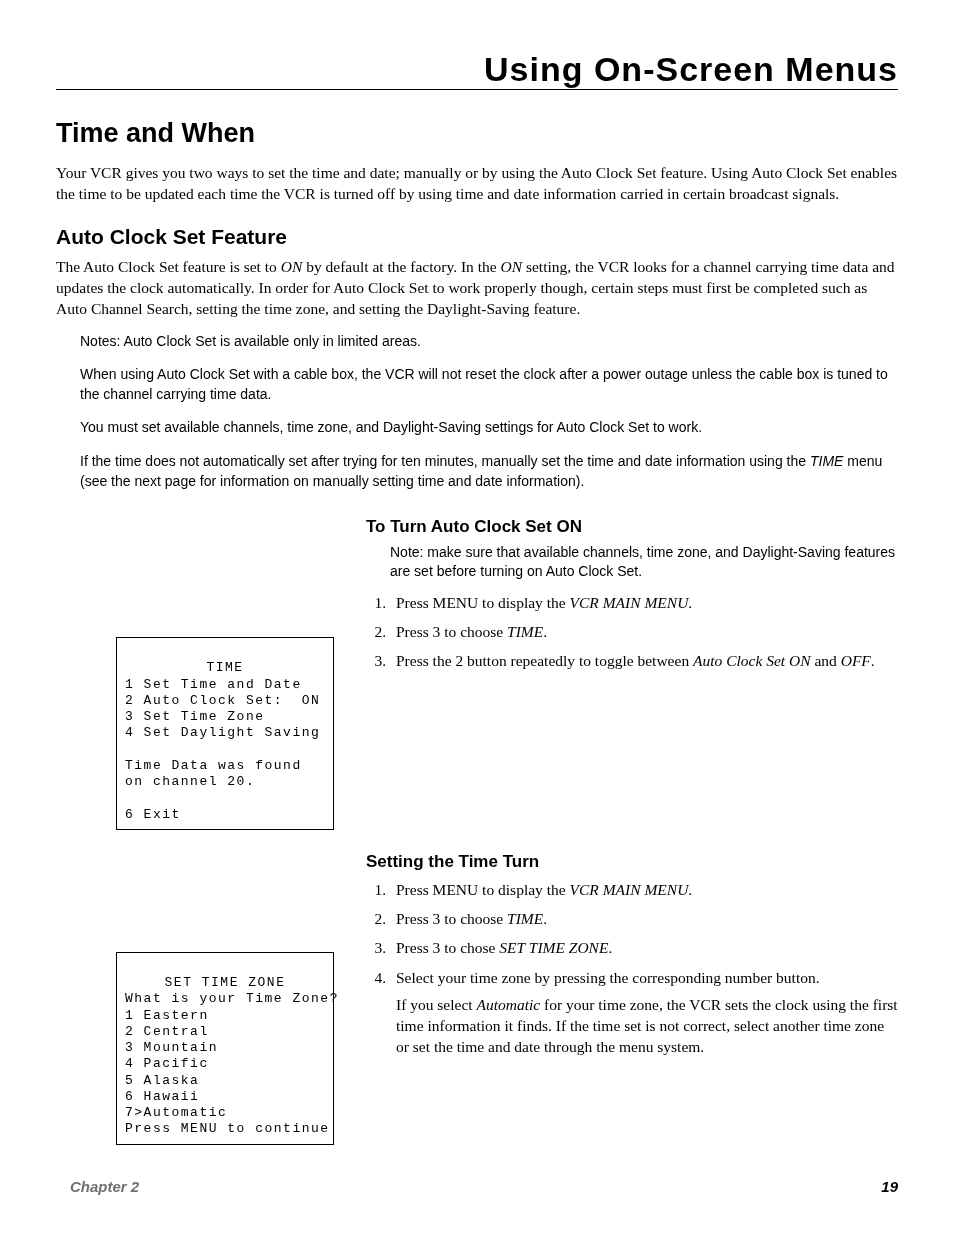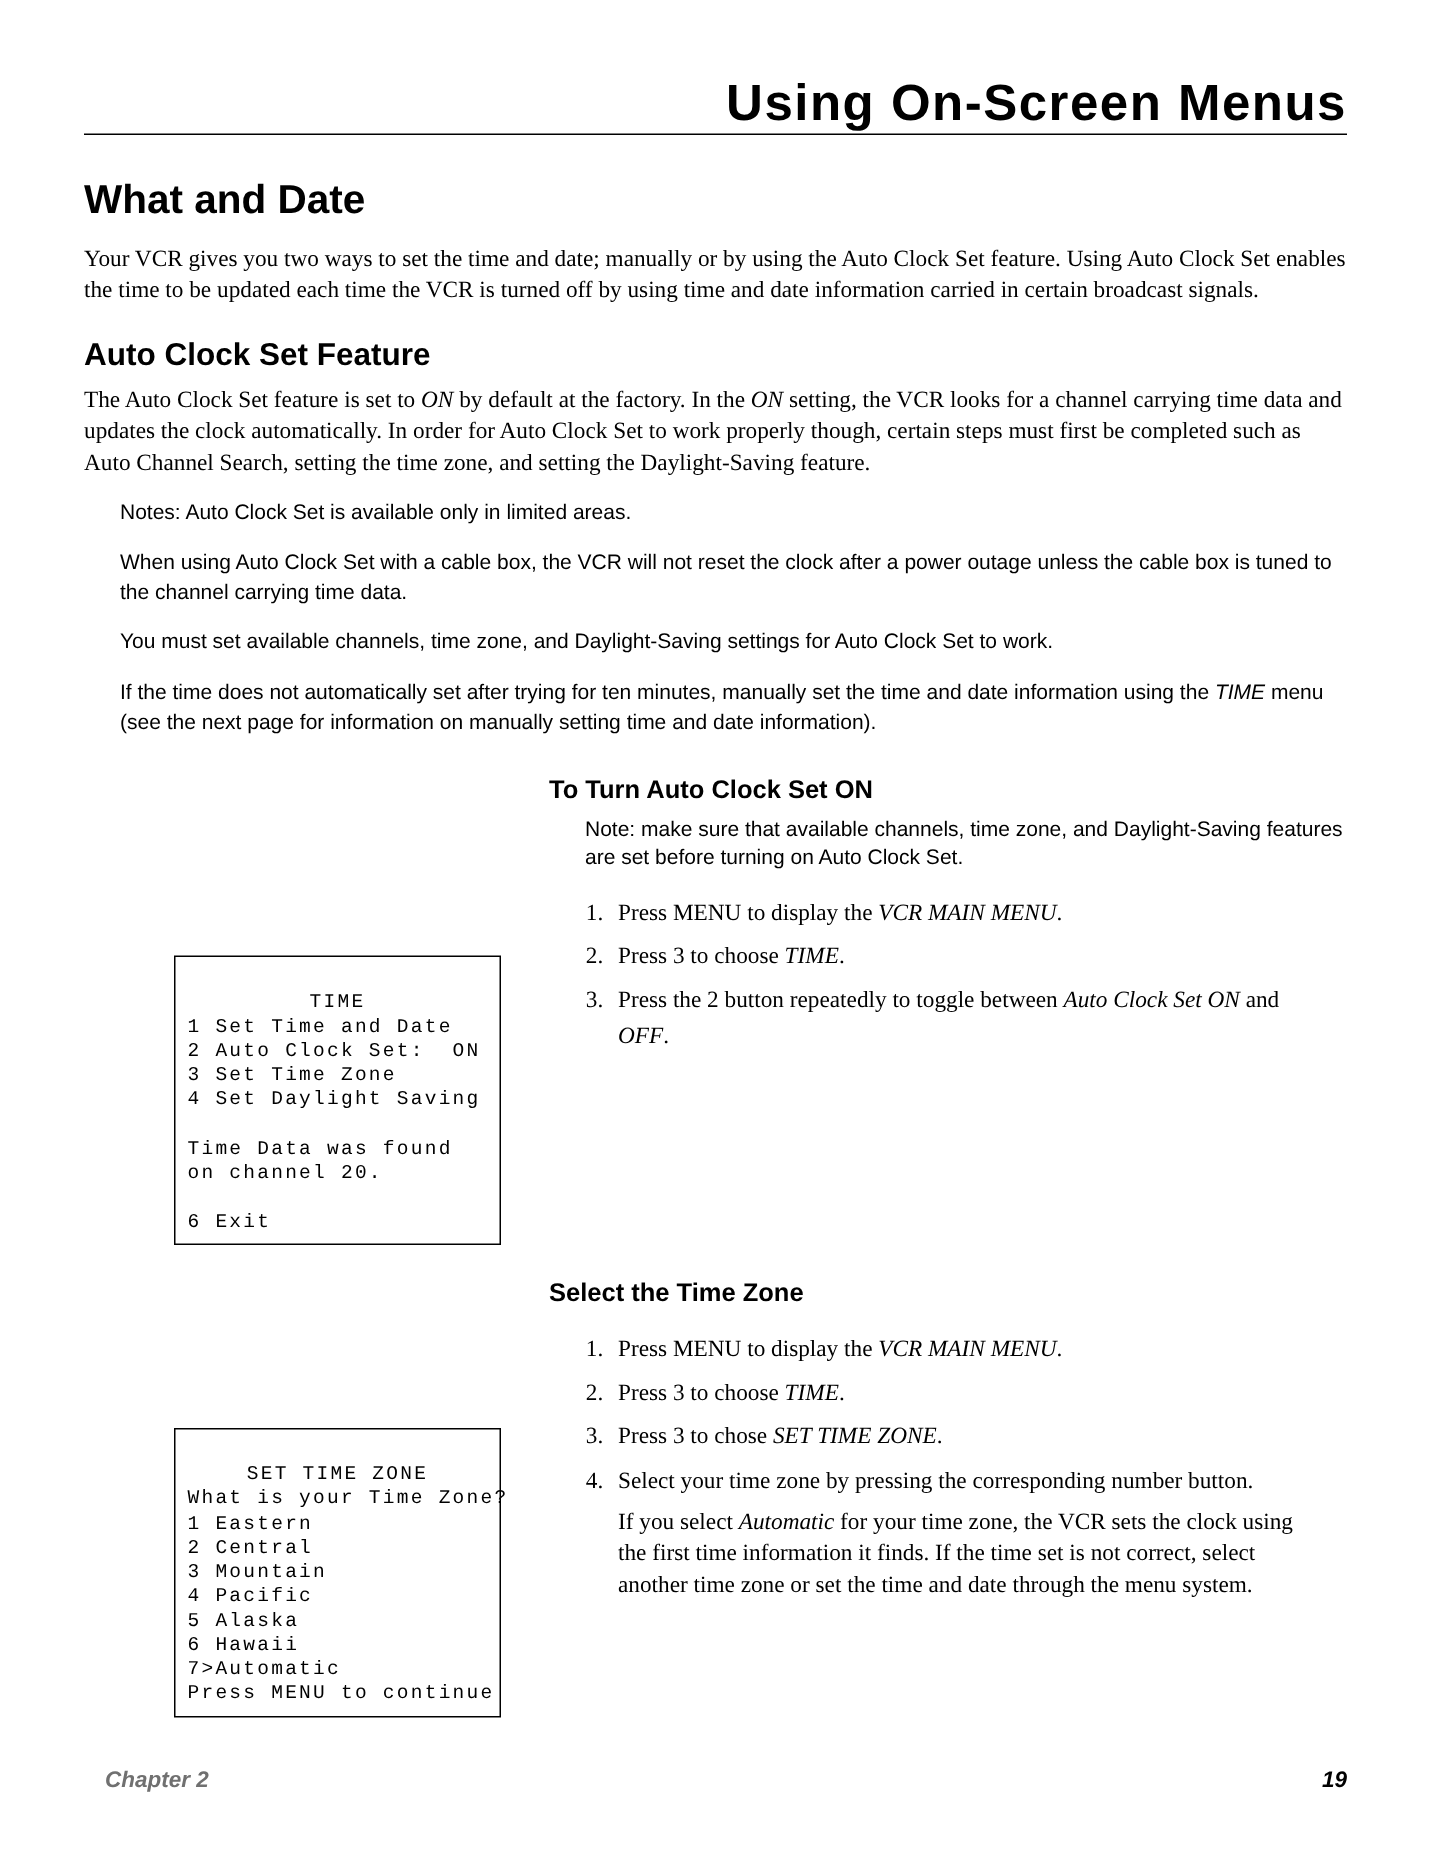--- a/index.html
+++ b/index.html
@@ -76,21 +76,21 @@
     font-family: Verdana, Geneva, sans-serif;
     font-size: 14px;
     line-height: 1.35;
     margin: 0 0 10px 24px;
   }
   ol.steps {
     font-family: Georgia, serif;
     font-size: 15.5px;
     line-height: 1.5;
     padding-left: 24px;
-    margin: 16px;
+    margin: 0;
   }
   ol.steps li { margin-bottom: 6px; padding-left: 6px; }
   ol.steps li p.cont { margin: 6px 0 0 0; line-height:1.35; }
   .italic { font-style: italic; }
   .osd {
     border: 1px solid #000;
     font-family: 'Courier New', monospace;
     font-size: 13px;
     line-height: 1.25;
     padding: 6px 8px;
@@ -115,21 +115,21 @@
     color: #707070;
   }
   .footer .pagenum { color: #000; font-style: italic; }
 </style>
 </head>
 <body>
 
 <div class="page-header">Using On-Screen Menus</div>
 <hr class="rule">
 
-<h1 class="section">What and Date</h1>
+<h1 class="section">Time and When</h1>
 <p class="body">Your VCR gives you two ways to set the time and date; manually or by using the Auto Clock Set feature. Using Auto Clock Set enables the time to be updated each time the VCR is turned off by using time and date information carried in certain broadcast signals.</p>
 
 <h2 class="sub">Auto Clock Set Feature</h2>
 <p class="body">
   <span>The Auto Clock Set feature is set to </span><span class="italic">ON</span><span> by default at the factory. In the </span><span class="italic">ON</span><span> setting, the VCR looks for a channel carrying time data and updates the clock automatically. In order for Auto Clock Set to work properly though, certain steps must first be completed such as Auto Channel Search, setting the time zone, and setting the Daylight-Saving feature.</span>
 </p>
 
 <div class="notes-block">
   <p><span class="notes-label">Notes</span><span>: Auto Clock Set is available only in limited areas.</span></p>
   <p>When using Auto Clock Set with a cable box, the VCR will not reset the clock after a power outage unless the cable box is tuned to the channel carrying time data.</p>
@@ -172,21 +172,21 @@
 <span>1 Eastern</span>
 <span>2 Central</span>
 <span>3 Mountain</span>
 <span>4 Pacific</span>
 <span>5 Alaska</span>
 <span>6 Hawaii</span>
 <span>7&gt;Automatic</span>
 <span>Press MENU to continue</span></div>
   </div>
   <div class="right-col">
-    <h3>Select the Time Zone</h3>
+    <h3>Setting the Time Turn</h3>
     <ol class="steps">
       <li><span>Press MENU to display the </span><span class="italic">VCR MAIN MENU</span><span>.</span></li>
       <li><span>Press 3 to choose </span><span class="italic">TIME</span><span>.</span></li>
       <li><span>Press 3 to chose </span><span class="italic">SET TIME ZONE</span><span>.</span></li>
       <li><span>Select your time zone by pressing the corresponding number button.</span>
         <p class="cont"><span>If you select </span><span class="italic">Automatic</span><span> for your time zone, the VCR sets the clock using the first time information it finds. If the time set is not correct, select another time zone or set the time and date through the menu system.</span></p>
       </li>
     </ol>
   </div>
 </div>

